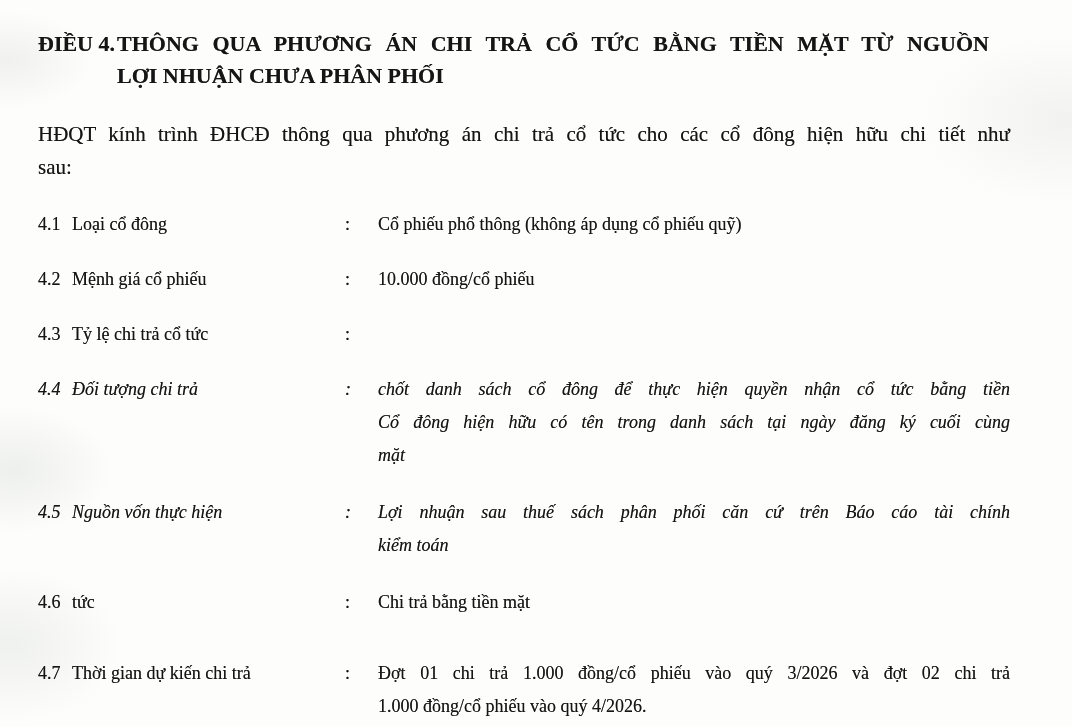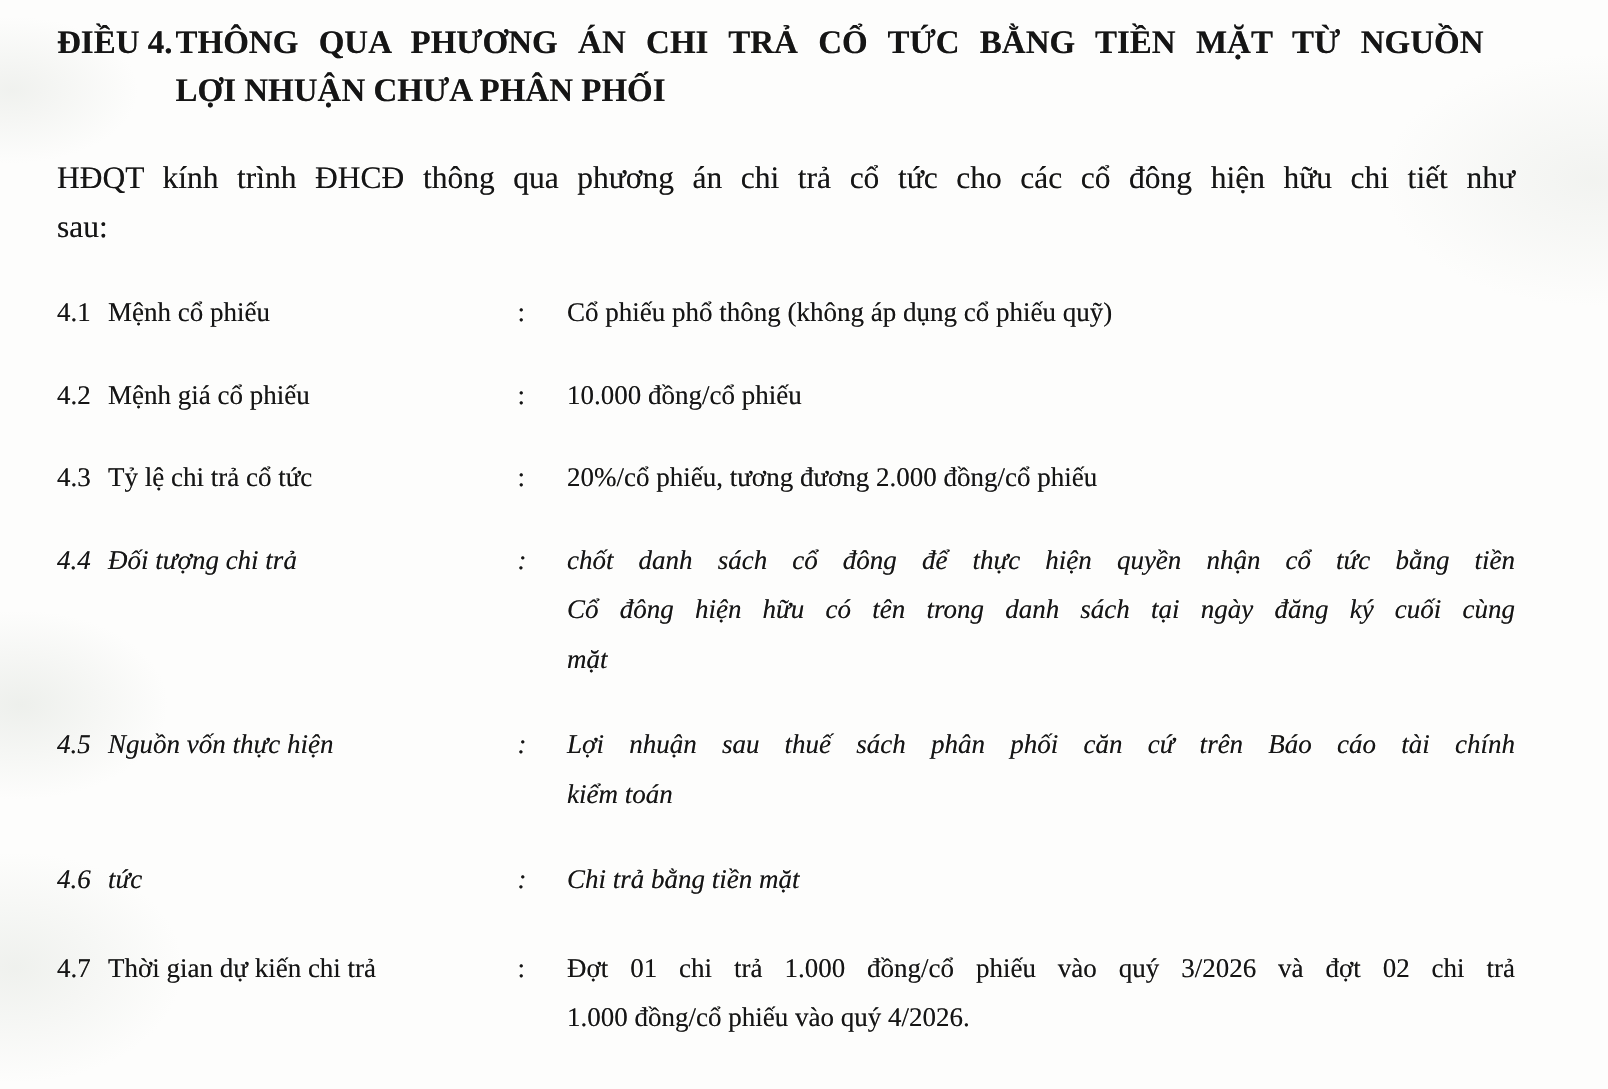--- a/index.html
+++ b/index.html
@@ -14,21 +14,21 @@
       radial-gradient(120px 70px at 8px 60px, rgba(224,227,222,.45), transparent 70%),
       radial-gradient(200px 120px at 1062px 120px, rgba(225,228,223,.40), transparent 70%);
     color: #151515;
     font-family: "Liberation Serif", "DejaVu Serif", serif;
     -webkit-font-smoothing: antialiased;
   }
   .page {
     box-sizing: border-box;
     width: 1072px;
     height: 726px;
-    padding: 12px 62px 0 38px;
+    padding: 28px 62px 0 38px;
   }
   .ink { text-shadow: 0 0 0.4px rgba(10,10,10,0.55); }
 
   
   .jline {
     display: block;
     text-align: justify;
     text-align-last: justify;
     -moz-text-align-last: justify;
   }
@@ -55,21 +55,21 @@
 
   
   .row {
     display: grid;
     grid-template-columns: 34px 273px 33px 1fr;
     font-size: 18px;
     line-height: 33px;
     margin-bottom: 22px;
   }
   .row.r4, .row.r5 { margin-bottom: 24px; font-style: italic; }
-  .row.r6 { margin-bottom: 26px; font-style: italic; }
+  .row.r6 { margin-bottom: 38px; }
   .cell.label { padding-right: 23px; }   
   .cell.label.narrow { padding-right: 58px; } 
 </style>
 </head>
 <body>
 
 <div class="page ink">
 
   <div class="heading">
     <div class="article-number">ĐIỀU 4.</div>
@@ -82,21 +82,21 @@
   <div class="intro">
     <span class="jline">HĐQT kính trình ĐHCĐ thông qua phương án chi trả cổ tức cho các cổ đông hiện hữu chi tiết như</span>
     <span class="lline">sau:</span>
   </div>
 
   <div>
 
     <div class="row r1">
       <div class="cell num">4.1</div>
       <div class="cell label">
-        <span class="lline">Mệnh cổ phiếu</span>
+        <span class="lline">Loại cổ đông</span>
       </div>
       <div class="cell colon">:</div>
       <div class="cell value">
         <span class="lline">Cổ phiếu phổ thông (không áp dụng cổ phiếu quỹ)</span>
       </div>
     </div>
 
     <div class="row r2">
       <div class="cell num">4.2</div>
       <div class="cell label">
@@ -107,23 +107,20 @@
         <span class="lline">10.000 đồng/cổ phiếu</span>
       </div>
     </div>
 
     <div class="row r3">
       <div class="cell num">4.3</div>
       <div class="cell label">
         <span class="lline">Tỷ lệ chi trả cổ tức</span>
       </div>
       <div class="cell colon">:</div>
-      <div class="cell value">
-        <span class="lline">20%/cổ phiếu, tương đương 2.000 đồng/cổ phiếu</span>
-      </div>
     </div>
 
     <div class="row r4">
       <div class="cell num">4.4</div>
       <div class="cell label">
         <span class="lline">Đối tượng chi trả</span>
       </div>
       <div class="cell colon">:</div>
       <div class="cell value">
         <span class="jline">chốt danh sách cổ đông để thực hiện quyền nhận cổ tức bằng tiền</span>

